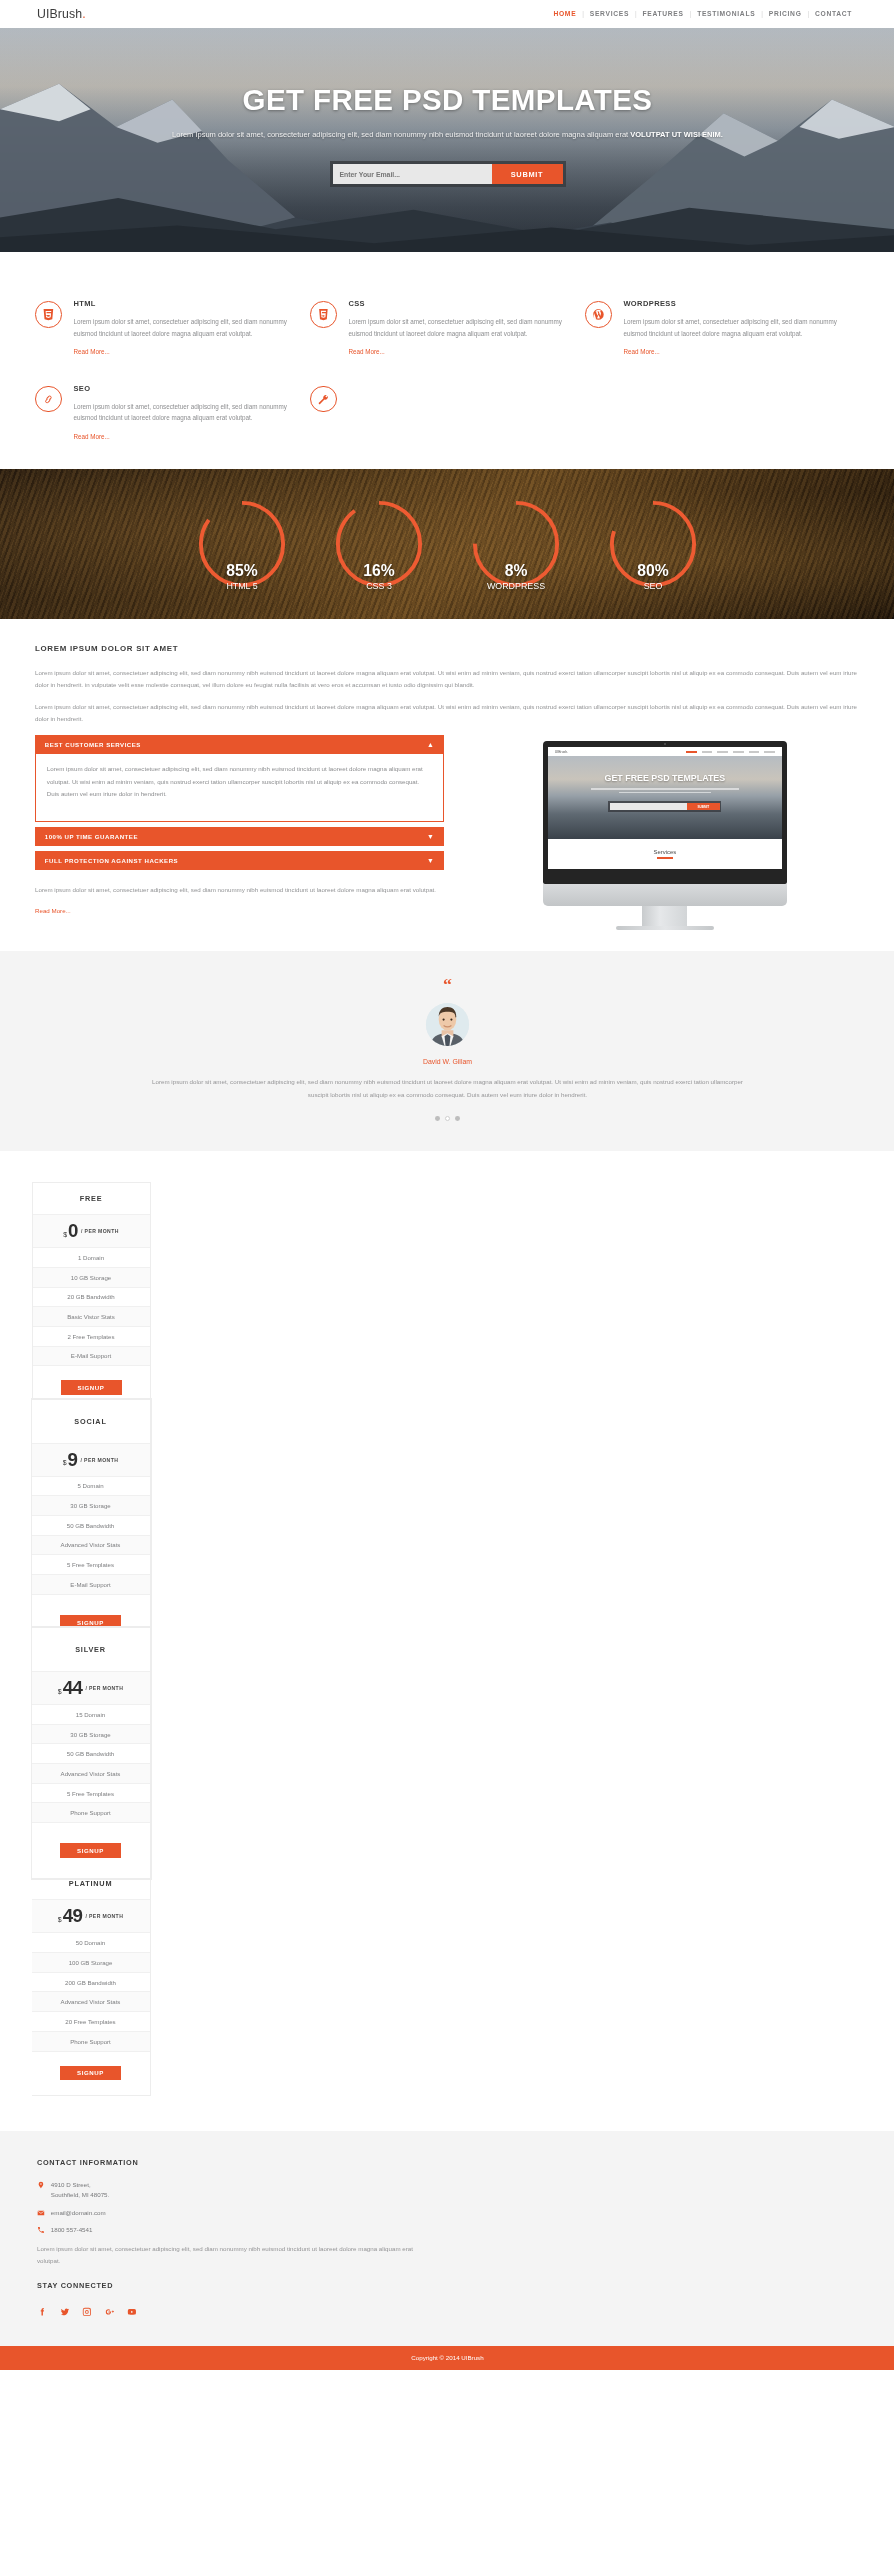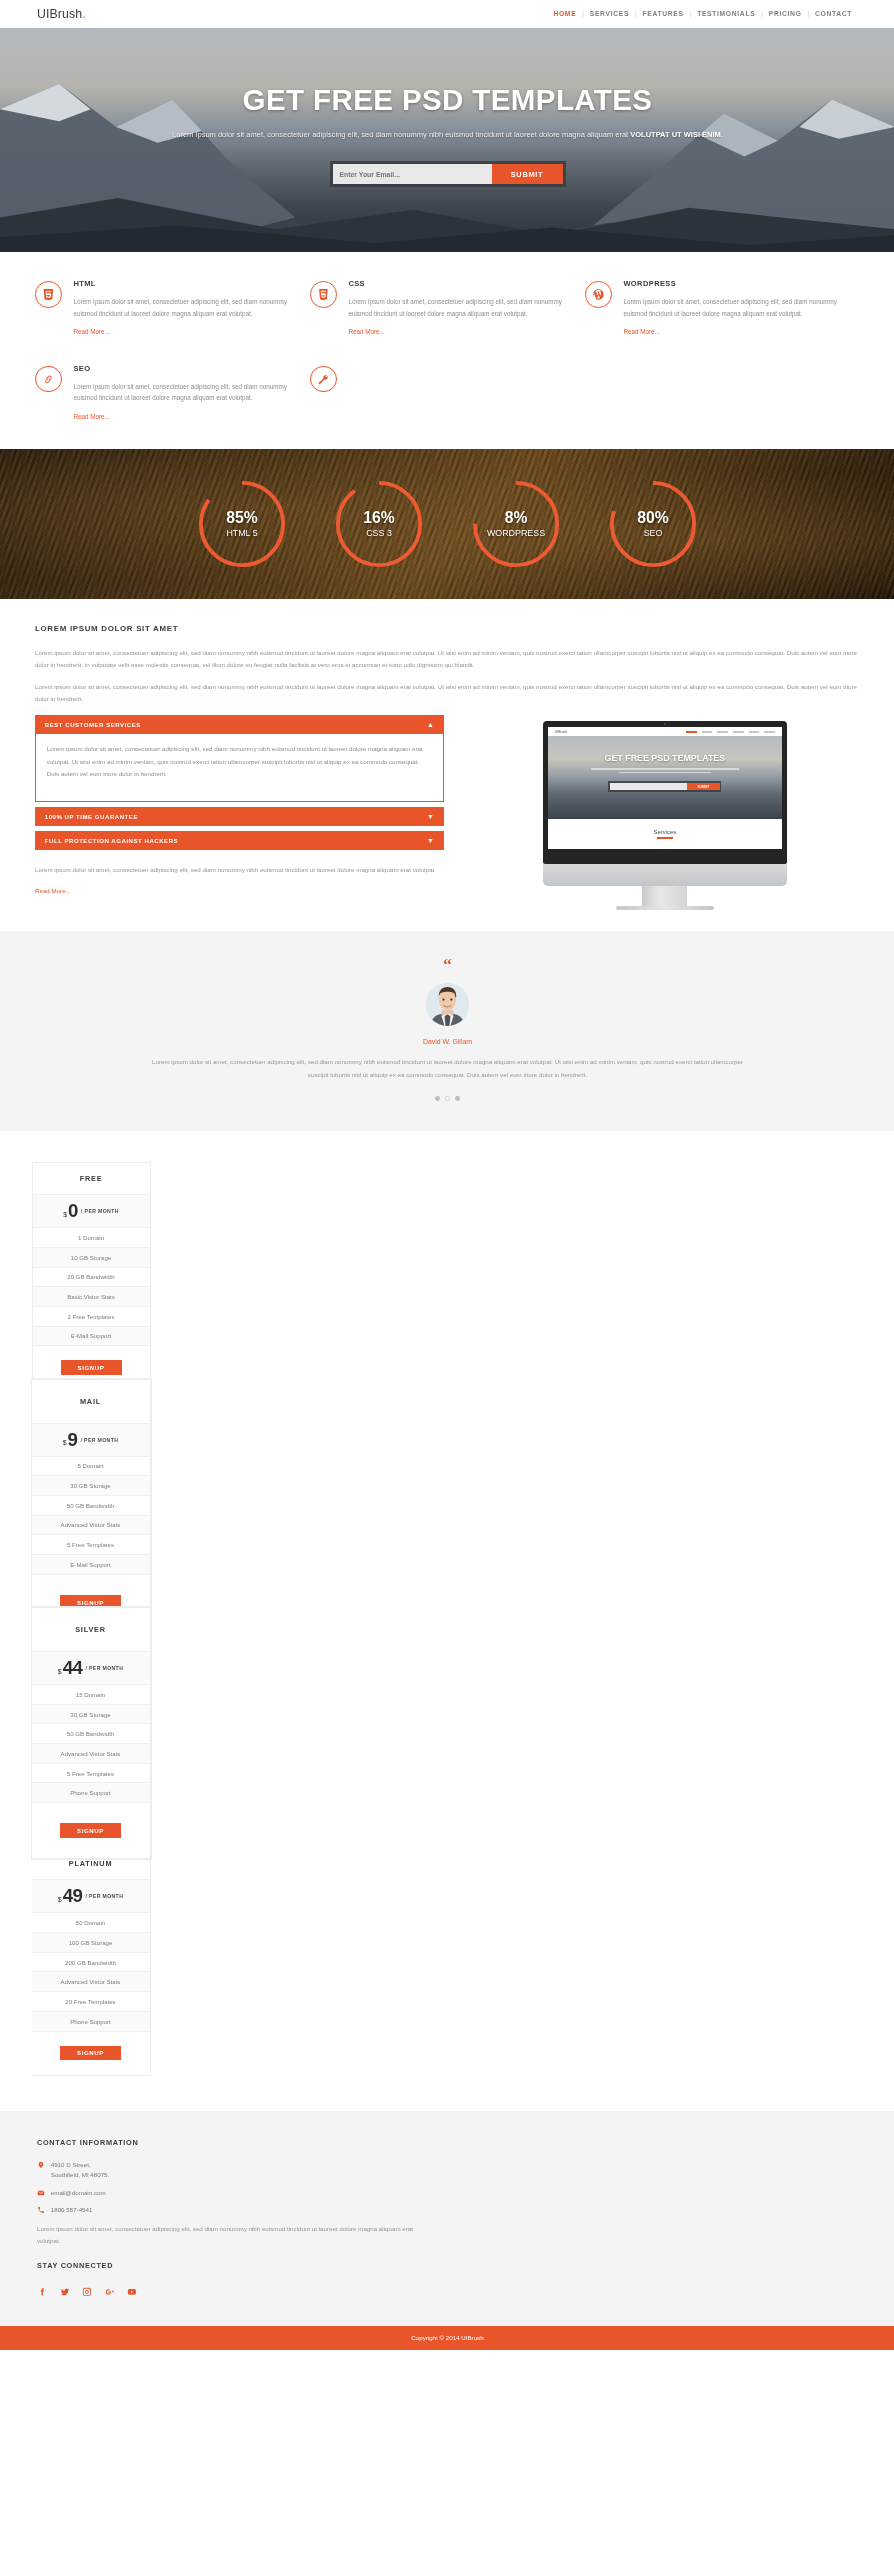--- a/index.html
+++ b/index.html
@@ -59,21 +59,21 @@
     font-size: 6.9px; padding: 0 6.9px; font-family: inherit; font-weight: bold;
   }
   .subscribe button {
     width: 71px; border: none; cursor: pointer;
     background: #e8552b; color: #fff;
     font-size: 7.4px; font-weight: bold; letter-spacing: 0.7px;
     font-family: inherit;
   }
 
   
-  .services { padding: 27.6px 35px 25.6px; background: #fff; }
+  .services { padding: 27.6px 35px 25.6px; background: #fff; margin-top: 20px; }
   .svc-row { display: flex; gap: 0; }
   .svc { width: 275px; display: flex; padding-right: 13.8px; }
   .svc + .svc { margin-left: 0; }
   .svc-ico {
     width: 26.6px; height: 26.6px; min-width: 26.6px; border-radius: 50%;
     border: 1.2px solid #e8552b; color: #e8552b;
     display: flex; align-items: center; justify-content: center;
     margin-right: 11.8px; margin-top: 2px;
   }
   .svc-ico svg { width: 12.8px; height: 12.8px; fill: #e8552b; }
@@ -101,21 +101,21 @@
     content: ""; position: absolute; inset: 0;
     background:
       repeating-linear-gradient(107deg, rgba(0,0,0,.22) 0 2px, rgba(190,150,80,.10) 2px 4.9px),
       repeating-linear-gradient(-63deg, rgba(0,0,0,.16) 0 3px, rgba(210,170,100,.07) 3px 6.9px);
     opacity: .6;
   }
   .skill { position: relative; z-index: 2; width: 94px; height: 94px; }
   .skill svg { position: absolute; inset: 0; }
   .skill .txt {
     position: absolute; inset: 0;
-    display: flex; flex-direction: column; align-items: center; justify-content: center;
+    display: flex; flex-direction: column; align-items: center; justify-content: flex-end;
     color: #fff; text-shadow: 0 1px 3px rgba(0,0,0,.5);
   }
   .skill .pct { font-size: 15.7px; font-weight: bold; }
   .skill .lbl { font-size: 8.9px; margin-top: 1px; }
 
   
   .about { padding: 25.6px 35px 21.7px; background: #fff; }
   .about h2 {
     font-size: 7.9px; font-weight: bold; color: #3c3c3c;
     letter-spacing: 0.7px; margin-bottom: 13.8px;
@@ -503,21 +503,21 @@
         <div class="pcell">20 GB Bandwidth</div>
         <div class="pcell alt">Basic Vistor Stats</div>
         <div class="pcell">2 Free Templates</div>
         <div class="pcell alt">E-Mail Support</div>
         <div class="pcell pbtn">
           <button>SIGNUP</button>
         </div>
       </div>
 
       <div class="pcol tall">
-        <div class="pcell phead" style="height:44px">MAIL</div>
+        <div class="pcell phead" style="height:44px">SOCIAL</div>
         <div class="pcell pprice">
           <span class="cur">$</span>
             <span class="amt">9</span>
             <span class="per">/ PER MONTH</span>
         </div>
         <div class="pcell">5 Domain</div>
         <div class="pcell alt">30 GB Storage</div>
         <div class="pcell">50 GB Bandwidth</div>
         <div class="pcell alt">Advanced Vistor Stats</div>
         <div class="pcell">5 Free Templates</div>

